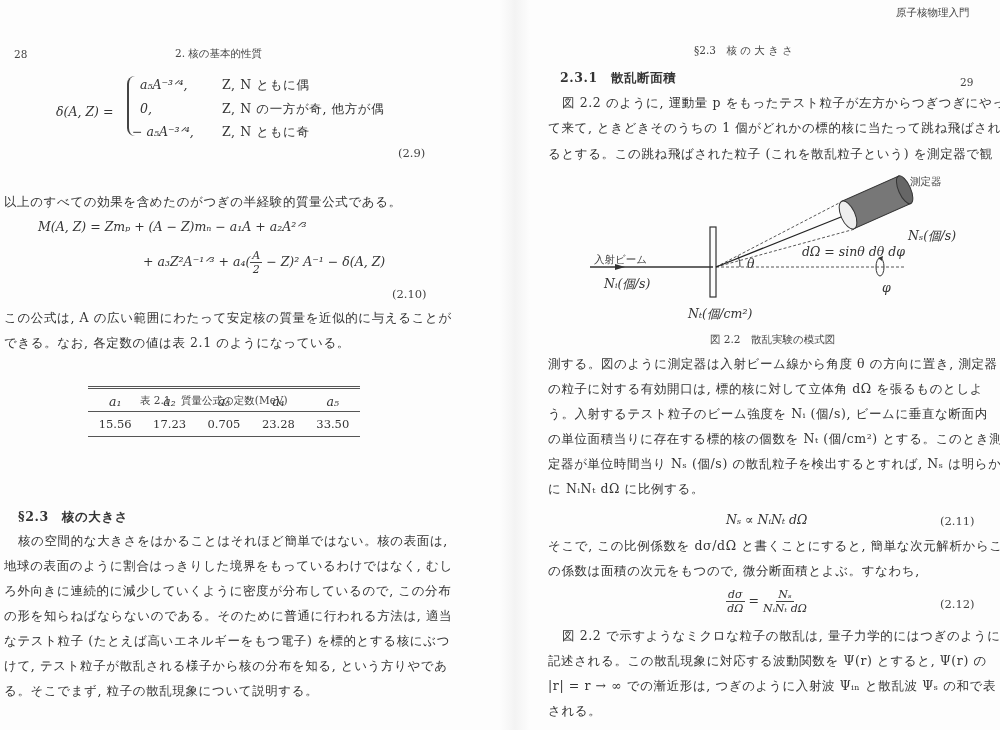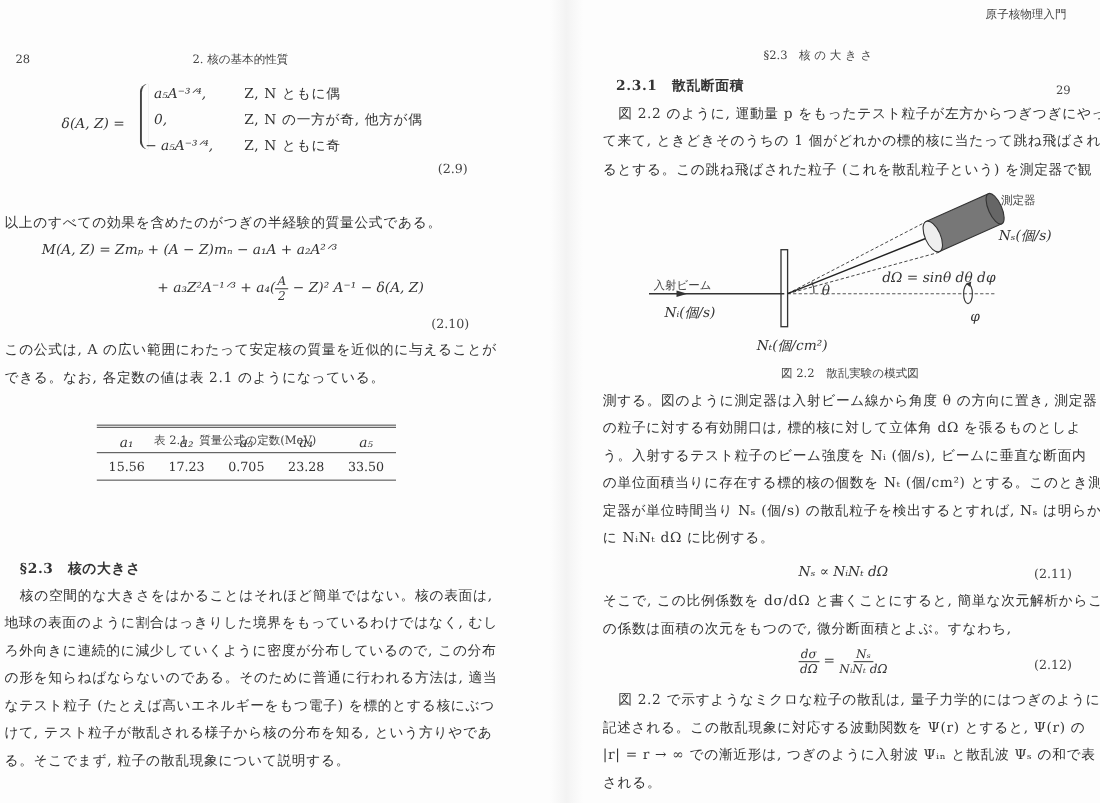--- a/index.html
+++ b/index.html
@@ -126,21 +126,21 @@
       <ellipse cx="330" cy="45" rx="6" ry="15" fill="#666" stroke="#333"></ellipse>
       <ellipse cx="268" cy="45" rx="7" ry="15" fill="#eee" stroke="#333"></ellipse>
     </g>
 
     <path d="M 160 97 A 24 24 0 0 0 158 86" fill="none" stroke="#333" stroke-width="1"></path>
 
     <ellipse cx="300" cy="97" rx="4" ry="9" fill="none" stroke="#333" stroke-width="1"></ellipse>
     <polygon points="298,88 303,86 302,91" fill="#333"></polygon>
   </svg>
   <div class="abs small" style="left:380px;top:175px;">測定器</div>
-  <div class="abs small math" style="left:378px;top:206px;">Nₛ(個/s)</div>
+  <div class="abs small math" style="left:378px;top:228px;">Nₛ(個/s)</div>
   <div class="abs small math" style="left:272px;top:244px;">dΩ = sinθ dθ dφ</div>
   <div class="abs small" style="left:64px;top:253px;text-align:right;">入射ビーム</div>
   <div class="abs small math" style="left:74px;top:276px;">Nᵢ(個/s)</div>
   <div class="abs small math" style="left:217px;top:256px;">θ</div>
   <div class="abs small math" style="left:352px;top:280px;">φ</div>
   <div class="abs small math" style="left:158px;top:306px;">Nₜ(個/cm²)</div>
   <div class="abs small" style="left:180px;top:333px;">図 2.2　散乱実験の模式図</div>
 
   <div class="abs txt" style="left:18px;top:356px;">測する。図のように測定器は入射ビーム線から角度 θ の方向に置き, 測定器</div>
   <div class="abs txt" style="left:18px;top:381px;">の粒子に対する有効開口は, 標的核に対して立体角 dΩ を張るものとしよ</div>

